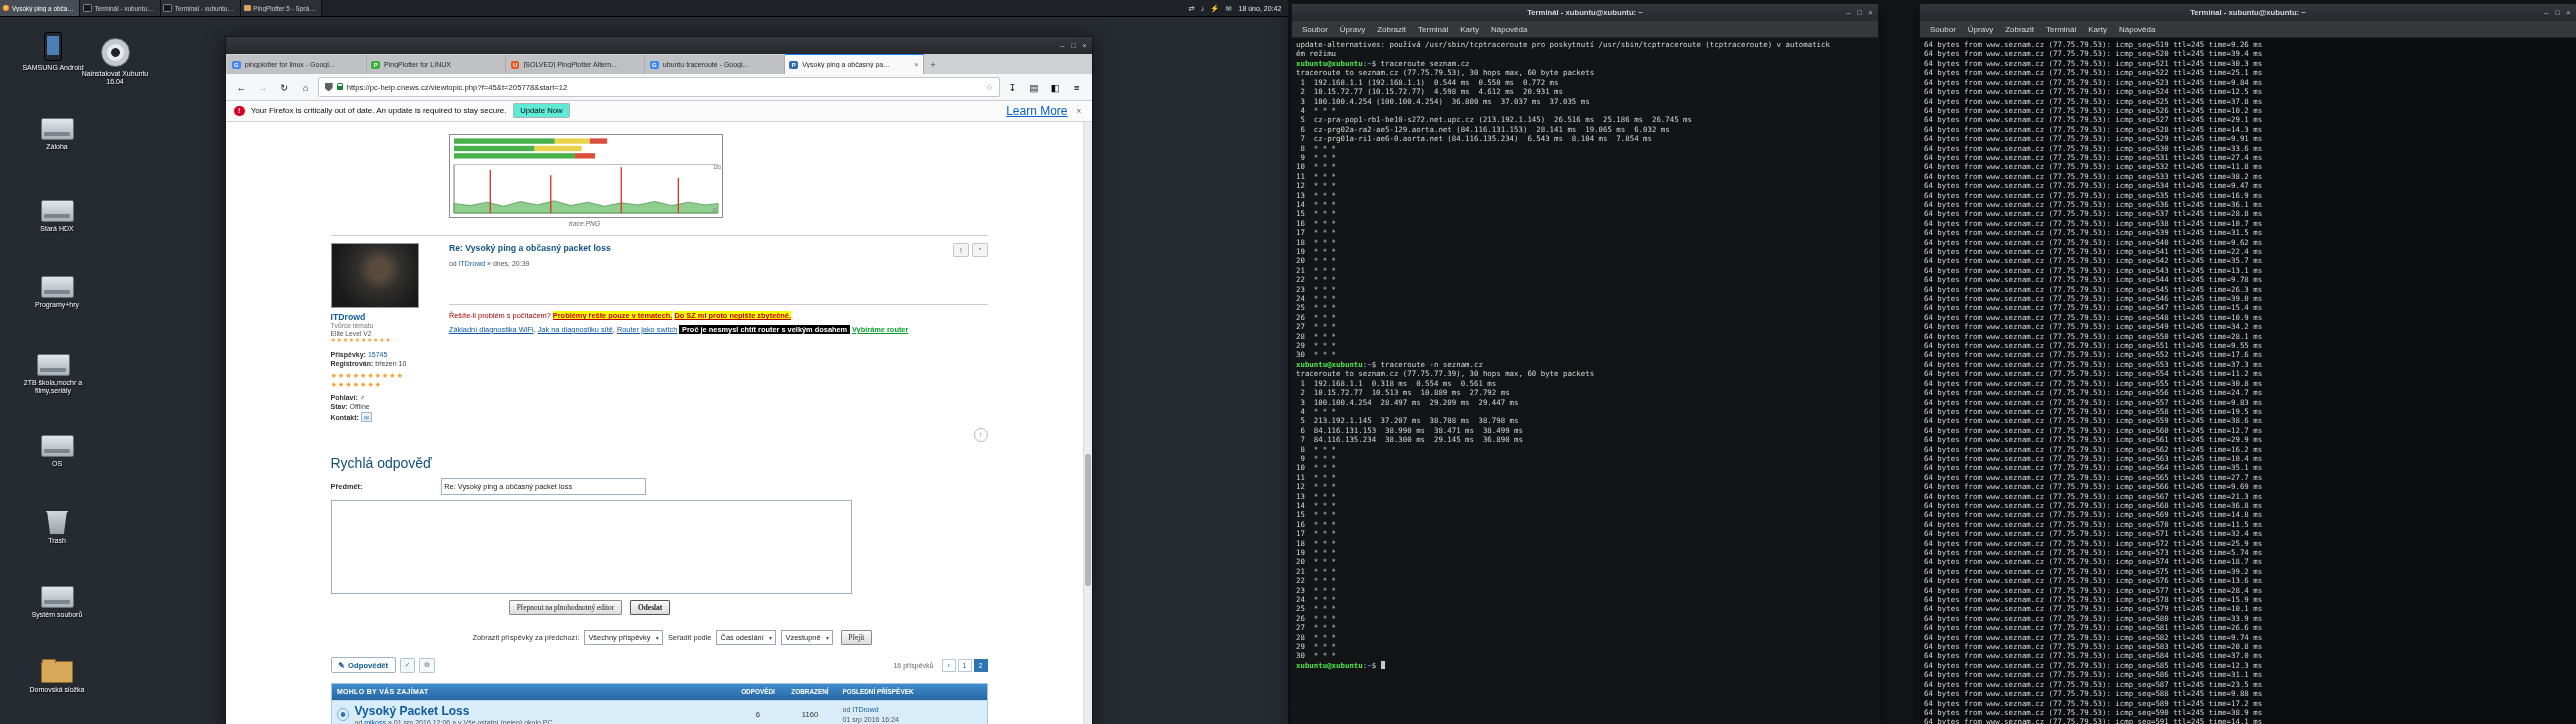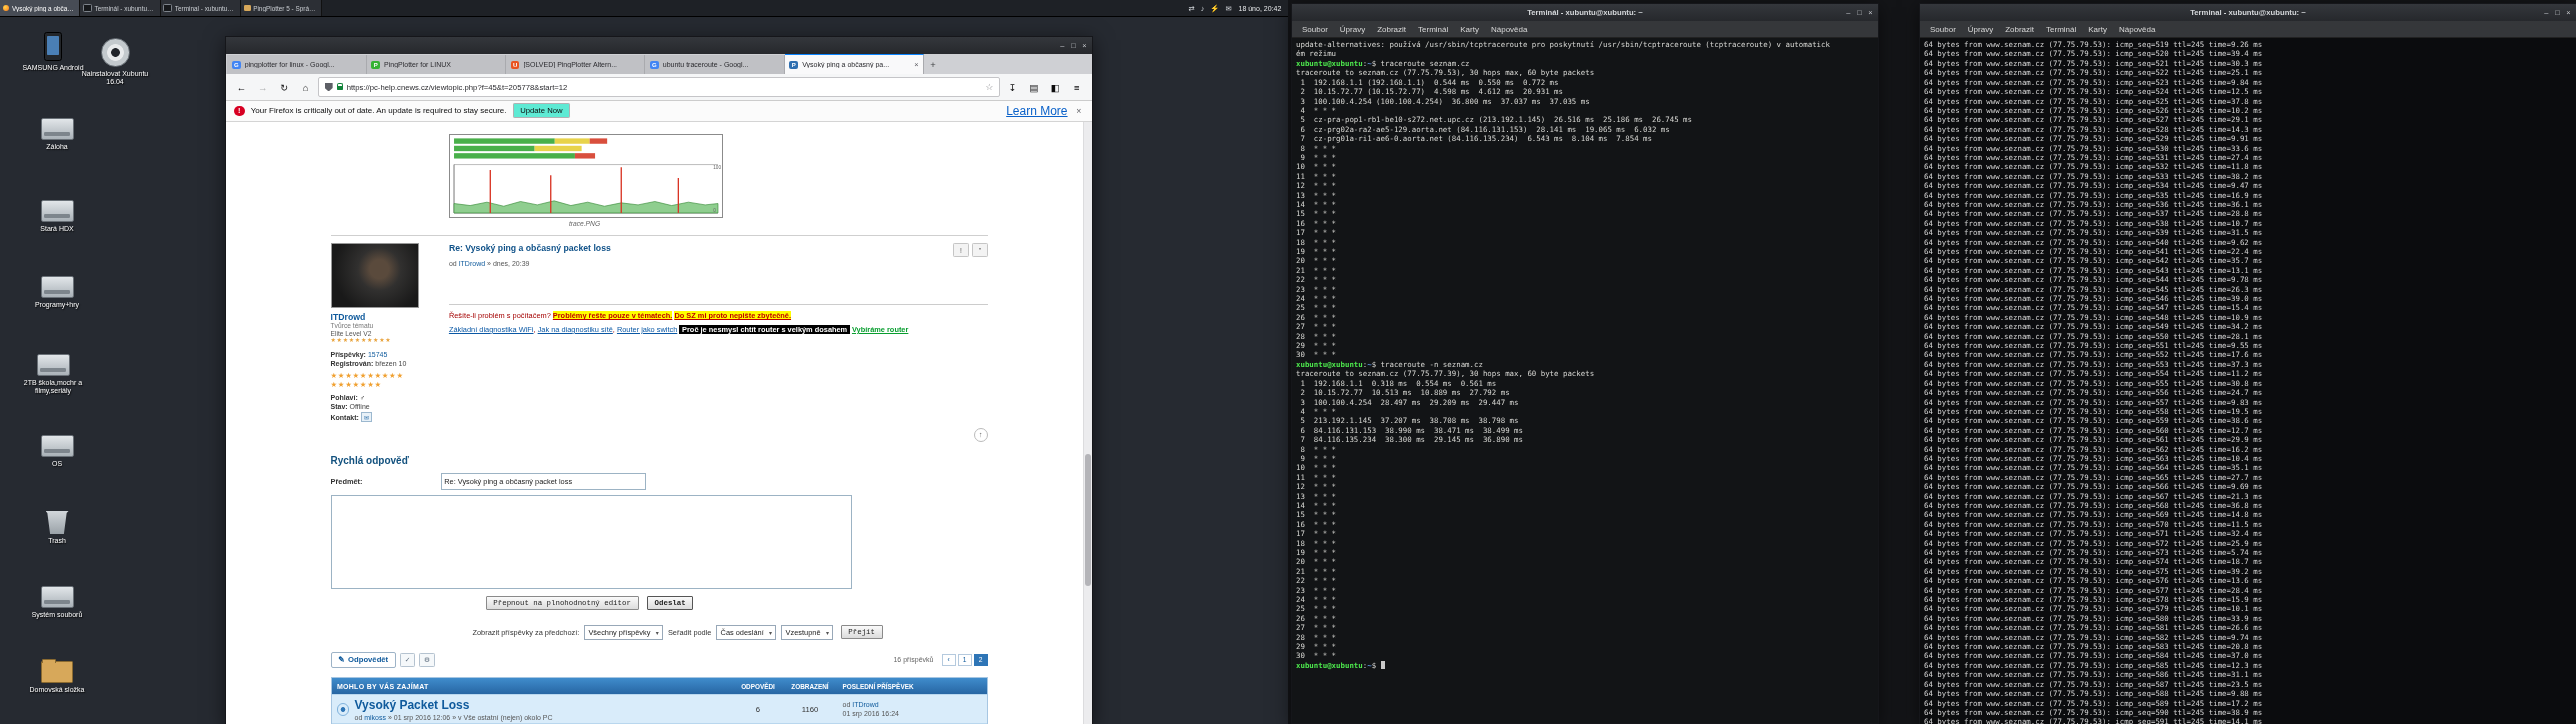--- a/index.html
+++ b/index.html
@@ -117,29 +117,29 @@
   .ptext{margin-top:8px;font-size:8.7px;color:#2b2b2b;line-height:1.5;max-width:470px;}
   .sig{margin-top:37px;border-top:0.7px solid #ccc;padding-top:5.4px;font-size:7.4px;line-height:1.6;}
   .sg-plain{color:#a40000;}
   .sg-hl{background:#ffff00;color:#c00000;font-weight:bold;text-decoration:underline;}
   .sg-link{color:#0a58a5;text-decoration:underline;cursor:pointer;}
   .sg-black{background:#000;color:#fff;font-weight:bold;padding:0 2.7px;}
   .sg-green{color:#089e2f;font-weight:bold;text-decoration:underline;cursor:pointer;}
   .posttools{text-align:right;margin-top:5.4px;}
   .topbtn{display:inline-flex;align-items:center;justify-content:center;width:12px;height:12px;
     border:0.7px solid #bbb;border-radius:50%;color:#777;font-size:7.4px;cursor:pointer;}
-  .qrhead{margin:13.4px 0 0 0;font-size:10px;font-weight:bold;color:#12517e;}
+  .qrhead{margin:13.4px 0 0 0;font-size:14px;font-weight:normal;color:#12517e;}
   .qrrow{margin-top:6.7px;font-size:7.4px;color:#333;}
   .qrlab{display:inline-block;width:110px;font-weight:bold;}
   .qrsubject{width:198px;height:13.4px;border:0.7px solid #9cb3c4;font-family:inherit;font-size:7.4px;
     padding:0.7px 2.7px;color:#222;}
   .qrtext{display:block;margin-top:5.4px;width:514px;height:86px;border:0.7px solid #9cb3c4;resize:none;
     font-family:inherit;font-size:8px;padding:2.7px;}
   .qrbtns{margin-top:6.7px;width:518px;text-align:center;}
-  .fbtn{font-family:Liberation Mono, monospace;font-size:7.4px;padding:2px 6.7px;margin:0 2.7px;color:#222;
+  .fbtn{font-family:Liberation Serif, serif;font-size:7.4px;padding:2px 6.7px;margin:0 2.7px;color:#222;
     background:linear-gradient(#fafafa,#dcdcdc);border:0.7px solid #8a8a8a;border-radius:1px;cursor:pointer;}
   .fbtn.strong{font-weight:bold;border-color:#555;}
   .dopts{margin:14.8px 0 0 142px;font-size:7.4px;color:#333;display:flex;align-items:center;gap:4.7px;}
   .sel{display:inline-flex;align-items:center;gap:5.4px;height:12.7px;border:0.7px solid #98a8b8;
     background:#fff;padding:0 3.4px;font-size:7.4px;color:#222;cursor:pointer;}
   .caret{font-size:6px;color:#555;}
   .replybar{margin-top:12px;display:flex;align-items:center;gap:4px;}
   .replybtn{display:inline-flex;align-items:center;gap:3.4px;border:0.7px solid #9db3c7;background:#fff;
     color:#0f5a9c;font-size:7.7px;font-weight:bold;padding:2.7px 6.7px;border-radius:2px;cursor:pointer;
     font-family:inherit;}

